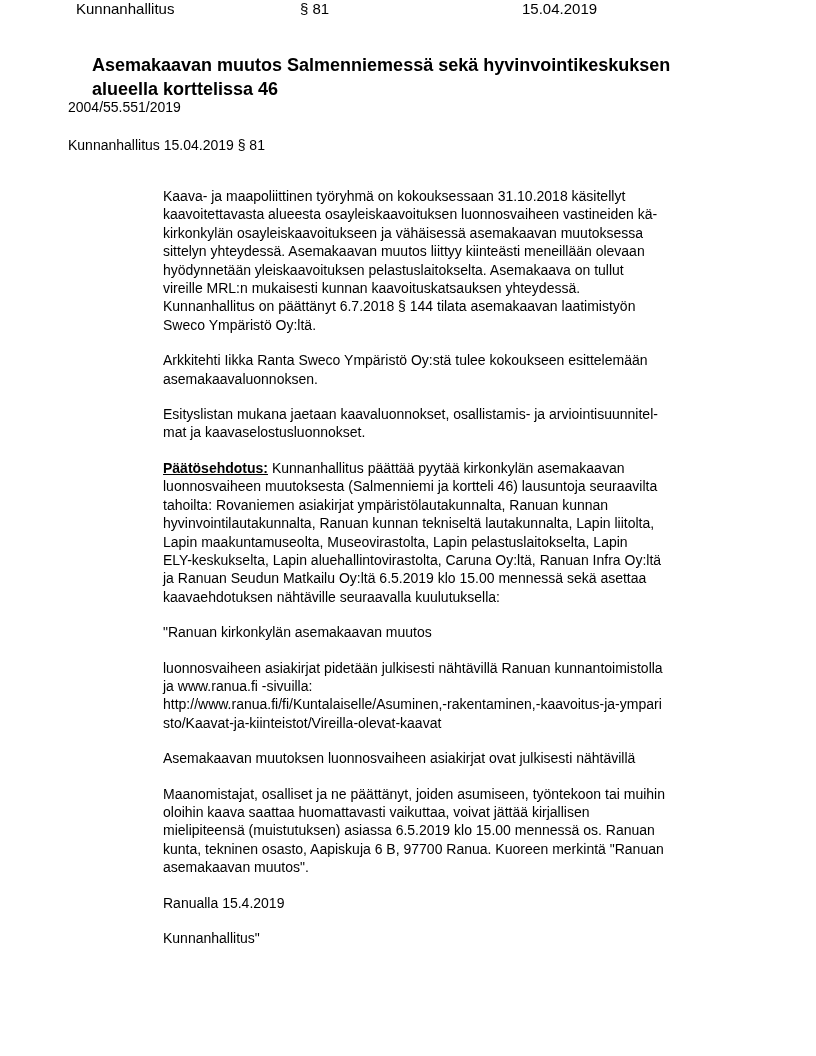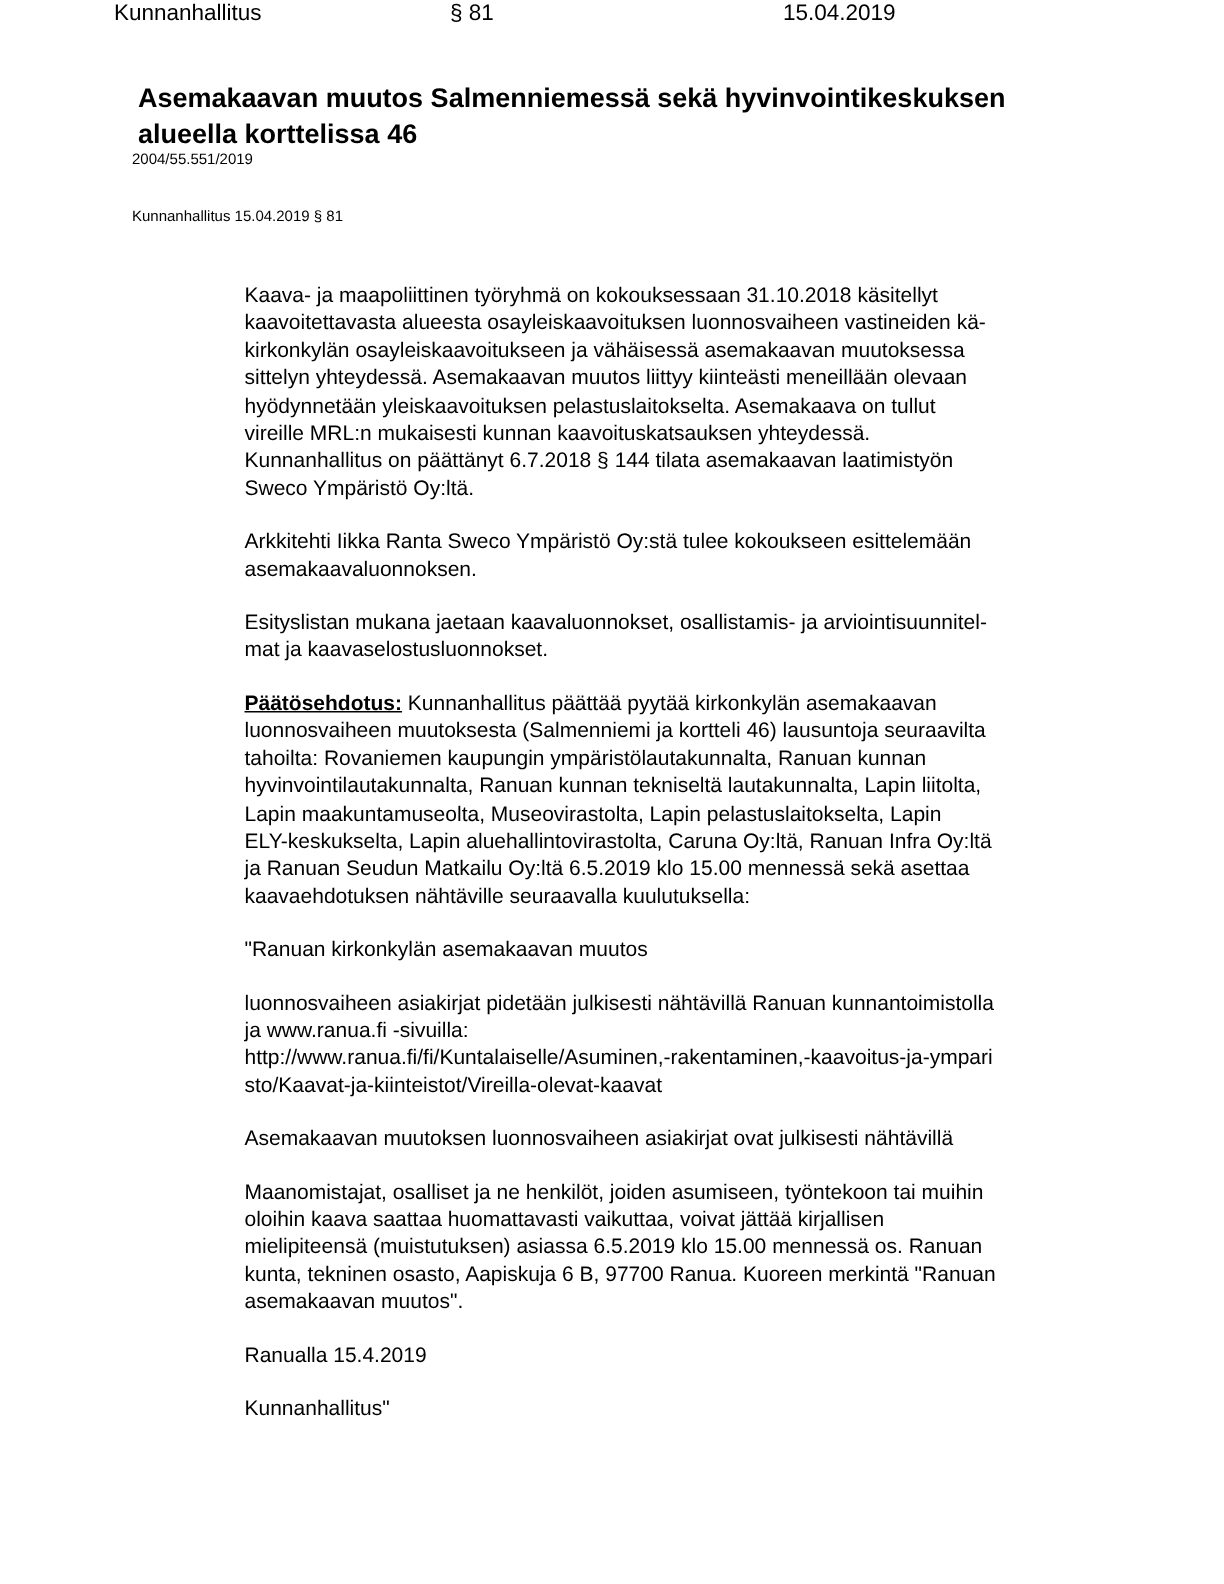--- a/index.html
+++ b/index.html
@@ -39,22 +39,22 @@
     top: 37px;
     left: 76px;
     width: 640px;
     font-size: 18px;
     font-weight: bold;
     line-height: 24px;
     margin: 16px;
   }
   .meta-line {
     position: absolute;
-    left: 88px;
-    font-size: 10px;
+    left: 68px;
+    font-size: 14px;
     line-height: 18px;
     white-space: nowrap;
   }
   .diary { top: 98px; }
   .meeting { top: 136px; }
 
   .body-text {
     position: absolute;
     top: 187px;
     left: 163px;
@@ -110,21 +110,21 @@
   </p>
 
   <p>
     <span class="line">Esityslistan mukana jaetaan kaavaluonnokset, osallistamis- ja arviointisuunnitel-</span>
     <span class="line">mat ja kaavaselostusluonnokset.</span>
   </p>
 
   <p>
     <span class="line"><span class="label-bold">Päätösehdotus:</span><span> Kunnanhallitus päättää pyytää kirkonkylän asemakaavan</span></span>
     <span class="line">luonnosvaiheen muutoksesta (Salmenniemi ja kortteli 46) lausuntoja seuraavilta</span>
-    <span class="line">tahoilta: Rovaniemen kaupungin ympäristölautakunnalta, Ranuan kunnan</span>
+    <span class="line">tahoilta: Rovaniemen asiakirjat ympäristölautakunnalta, Ranuan kunnan</span>
     <span class="line">hyvinvointilautakunnalta, Ranuan kunnan tekniseltä lautakunnalta, Lapin liitolta,</span>
     <span class="line">Lapin maakuntamuseolta, Museovirastolta, Lapin pelastuslaitokselta, Lapin</span>
     <span class="line">ELY-keskukselta, Lapin aluehallintovirastolta, Caruna Oy:ltä, Ranuan Infra Oy:ltä</span>
     <span class="line">ja Ranuan Seudun Matkailu Oy:ltä 6.5.2019 klo 15.00 mennessä sekä asettaa</span>
     <span class="line">kaavaehdotuksen nähtäville seuraavalla kuulutuksella:</span>
   </p>
 
   <p>
     <span class="line">"Ranuan kirkonkylän asemakaavan muutos</span>
   </p>
@@ -134,21 +134,21 @@
     <span class="line">ja www.ranua.fi -sivuilla:</span>
     <span class="line">http://www.ranua.fi/fi/Kuntalaiselle/Asuminen,-rakentaminen,-kaavoitus-ja-ympari</span>
     <span class="line">sto/Kaavat-ja-kiinteistot/Vireilla-olevat-kaavat</span>
   </p>
 
   <p>
     <span class="line">Asemakaavan muutoksen luonnosvaiheen asiakirjat ovat julkisesti nähtävillä</span>
   </p>
 
   <p>
-    <span class="line">Maanomistajat, osalliset ja ne henkilöt, joiden asumiseen, työntekoon tai muihin</span>
+    <span class="line">Maanomistajat, osalliset ja ne päättänyt, joiden asumiseen, työntekoon tai muihin</span>
     <span class="line">oloihin kaava saattaa huomattavasti vaikuttaa, voivat jättää kirjallisen</span>
     <span class="line">mielipiteensä (muistutuksen) asiassa 6.5.2019 klo 15.00 mennessä os. Ranuan</span>
     <span class="line">kunta, tekninen osasto, Aapiskuja 6 B, 97700 Ranua. Kuoreen merkintä "Ranuan</span>
     <span class="line">asemakaavan muutos".</span>
   </p>
 
   <p>
     <span class="line">Ranualla 15.4.2019</span>
   </p>
 

